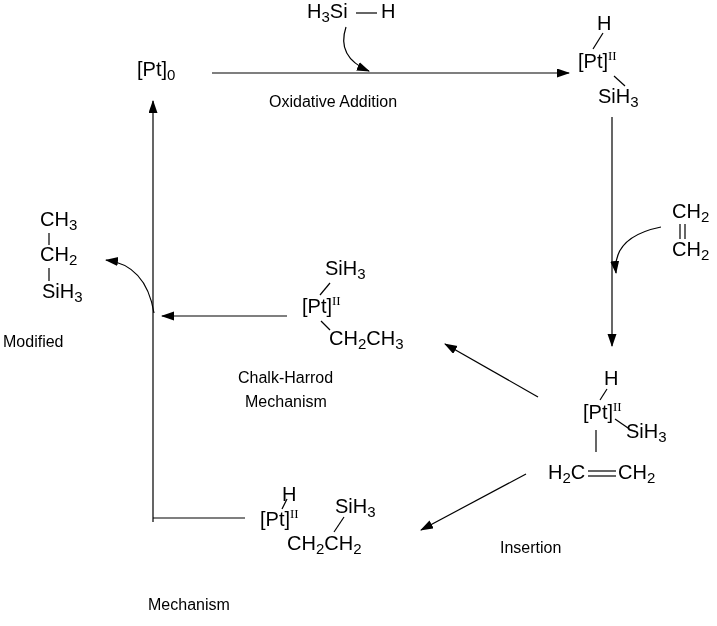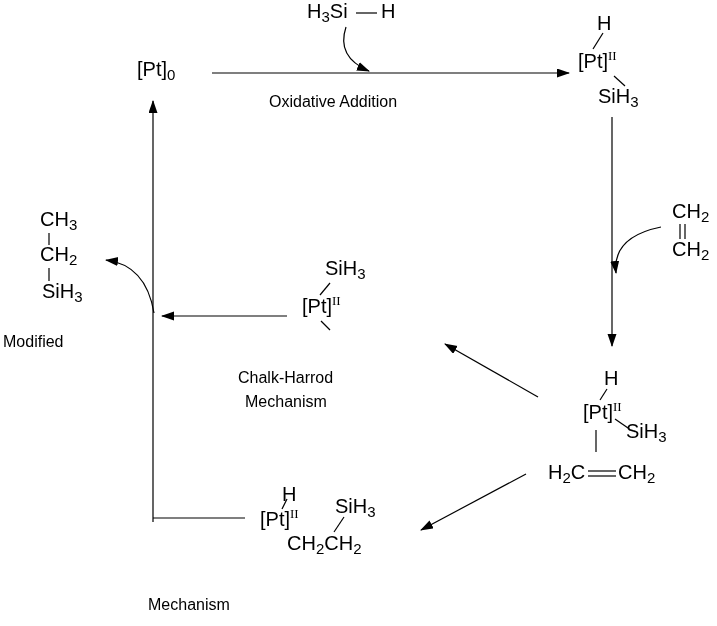--- a/index.html
+++ b/index.html
@@ -89,26 +89,30 @@
   <div class="t" style="left:626px;top:421px">
     <span>SiH</span><span class="sub">3</span>
   </div>
   <div class="t" style="left:548px;top:462px">
     <span>H</span><span class="sub">2</span><span>C</span>
   </div>
   <div class="t" style="left:618px;top:462px">
     <span>CH</span><span class="sub">2</span>
   </div>
 
+  <div class="t lab" style="left:500px;top:539px">Insertion</div>
 
   <div class="t" style="left:325px;top:258px">
     <span>SiH</span><span class="sub">3</span>
   </div>
   <div class="t" style="left:302px;top:294px">
     <span>[Pt]</span><span class="sup">II</span>
+  </div>
+  <div class="t" style="left:329px;top:328px">
+    <span>CH</span><span class="sub">2</span><span>CH</span><span class="sub">3</span>
   </div>
 
   <div class="t lab" style="left:238px;top:369px">Chalk-Harrod</div>
   <div class="t lab" style="left:245px;top:393px">Mechanism</div>
 
   <div class="t" style="left:40px;top:209px">
     <span>CH</span><span class="sub">3</span>
   </div>
   <div class="t" style="left:40px;top:244px">
     <span>CH</span><span class="sub">2</span>

